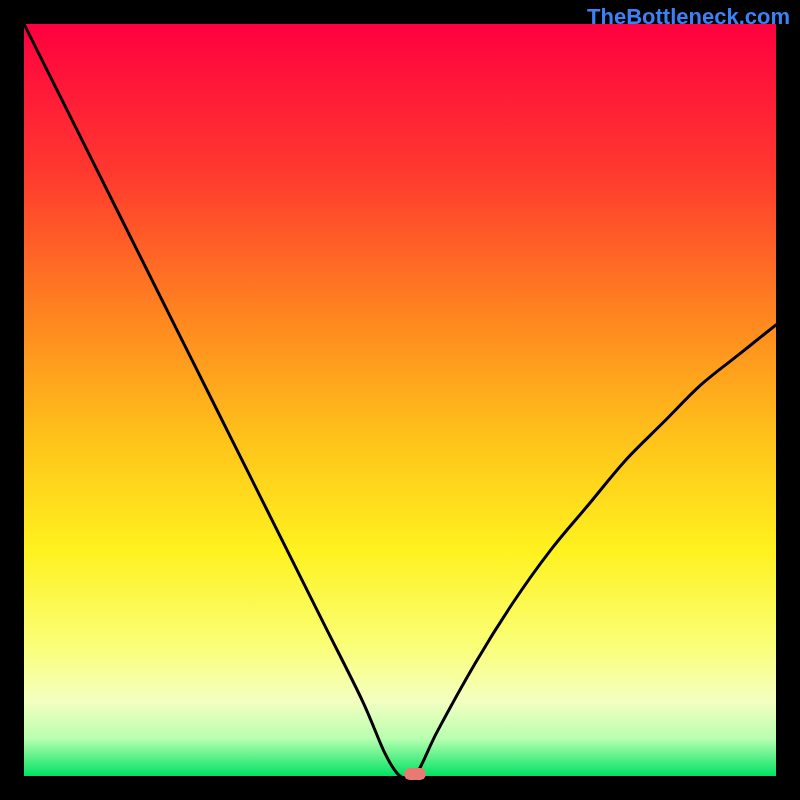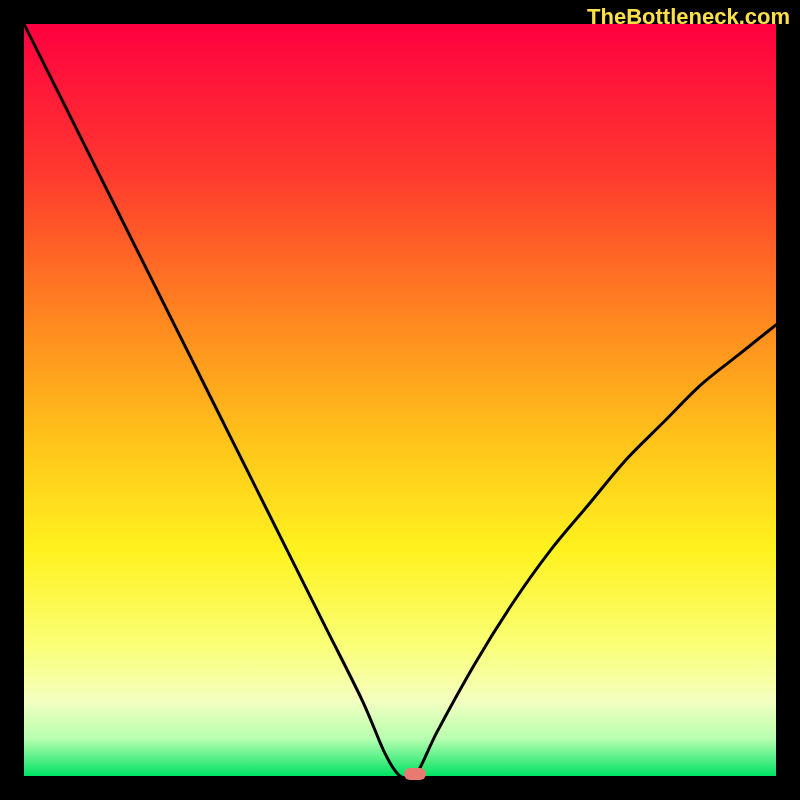--- a/index.html
+++ b/index.html
@@ -18,21 +18,21 @@
     height: 800px;
     background: #000;
   }
   .watermark {
     position: absolute;
     top: 4px;
     right: 10px;
     font-family: Arial, Helvetica, sans-serif;
     font-size: 22px;
     font-weight: 600;
-    color: #fde047;
+    color: #3b82f6;
     z-index: 30;
   }
   .plot {
     position: absolute;
     left: 24px;
     top: 24px;
     width: 752px;
     height: 752px;
     z-index: 10;
   }

